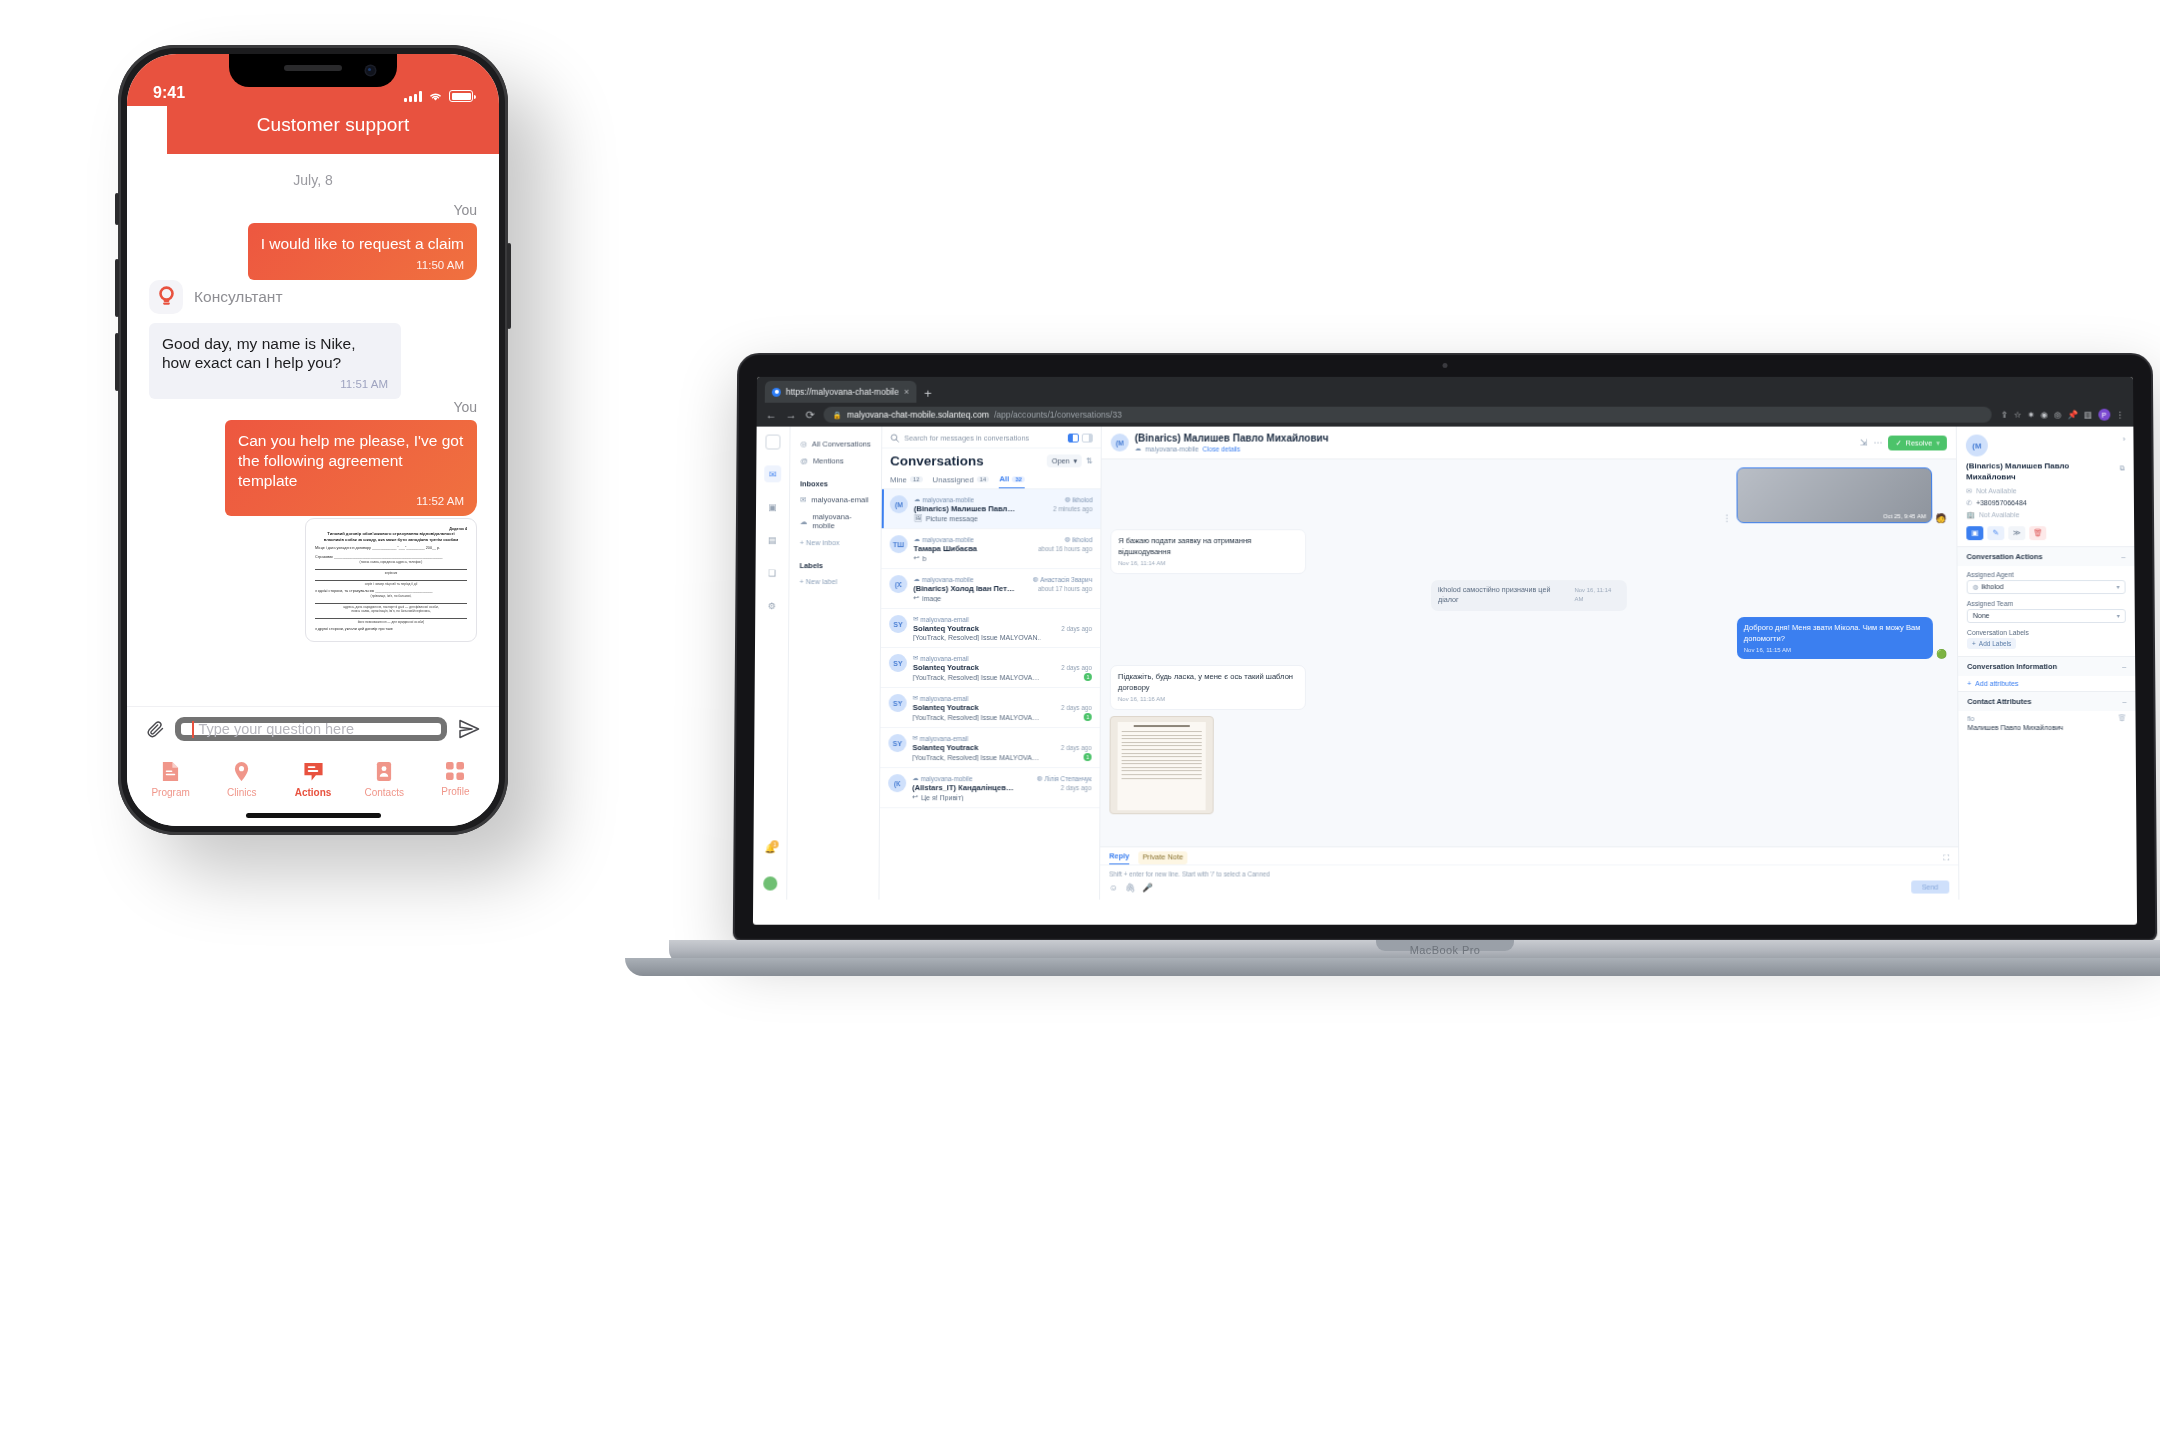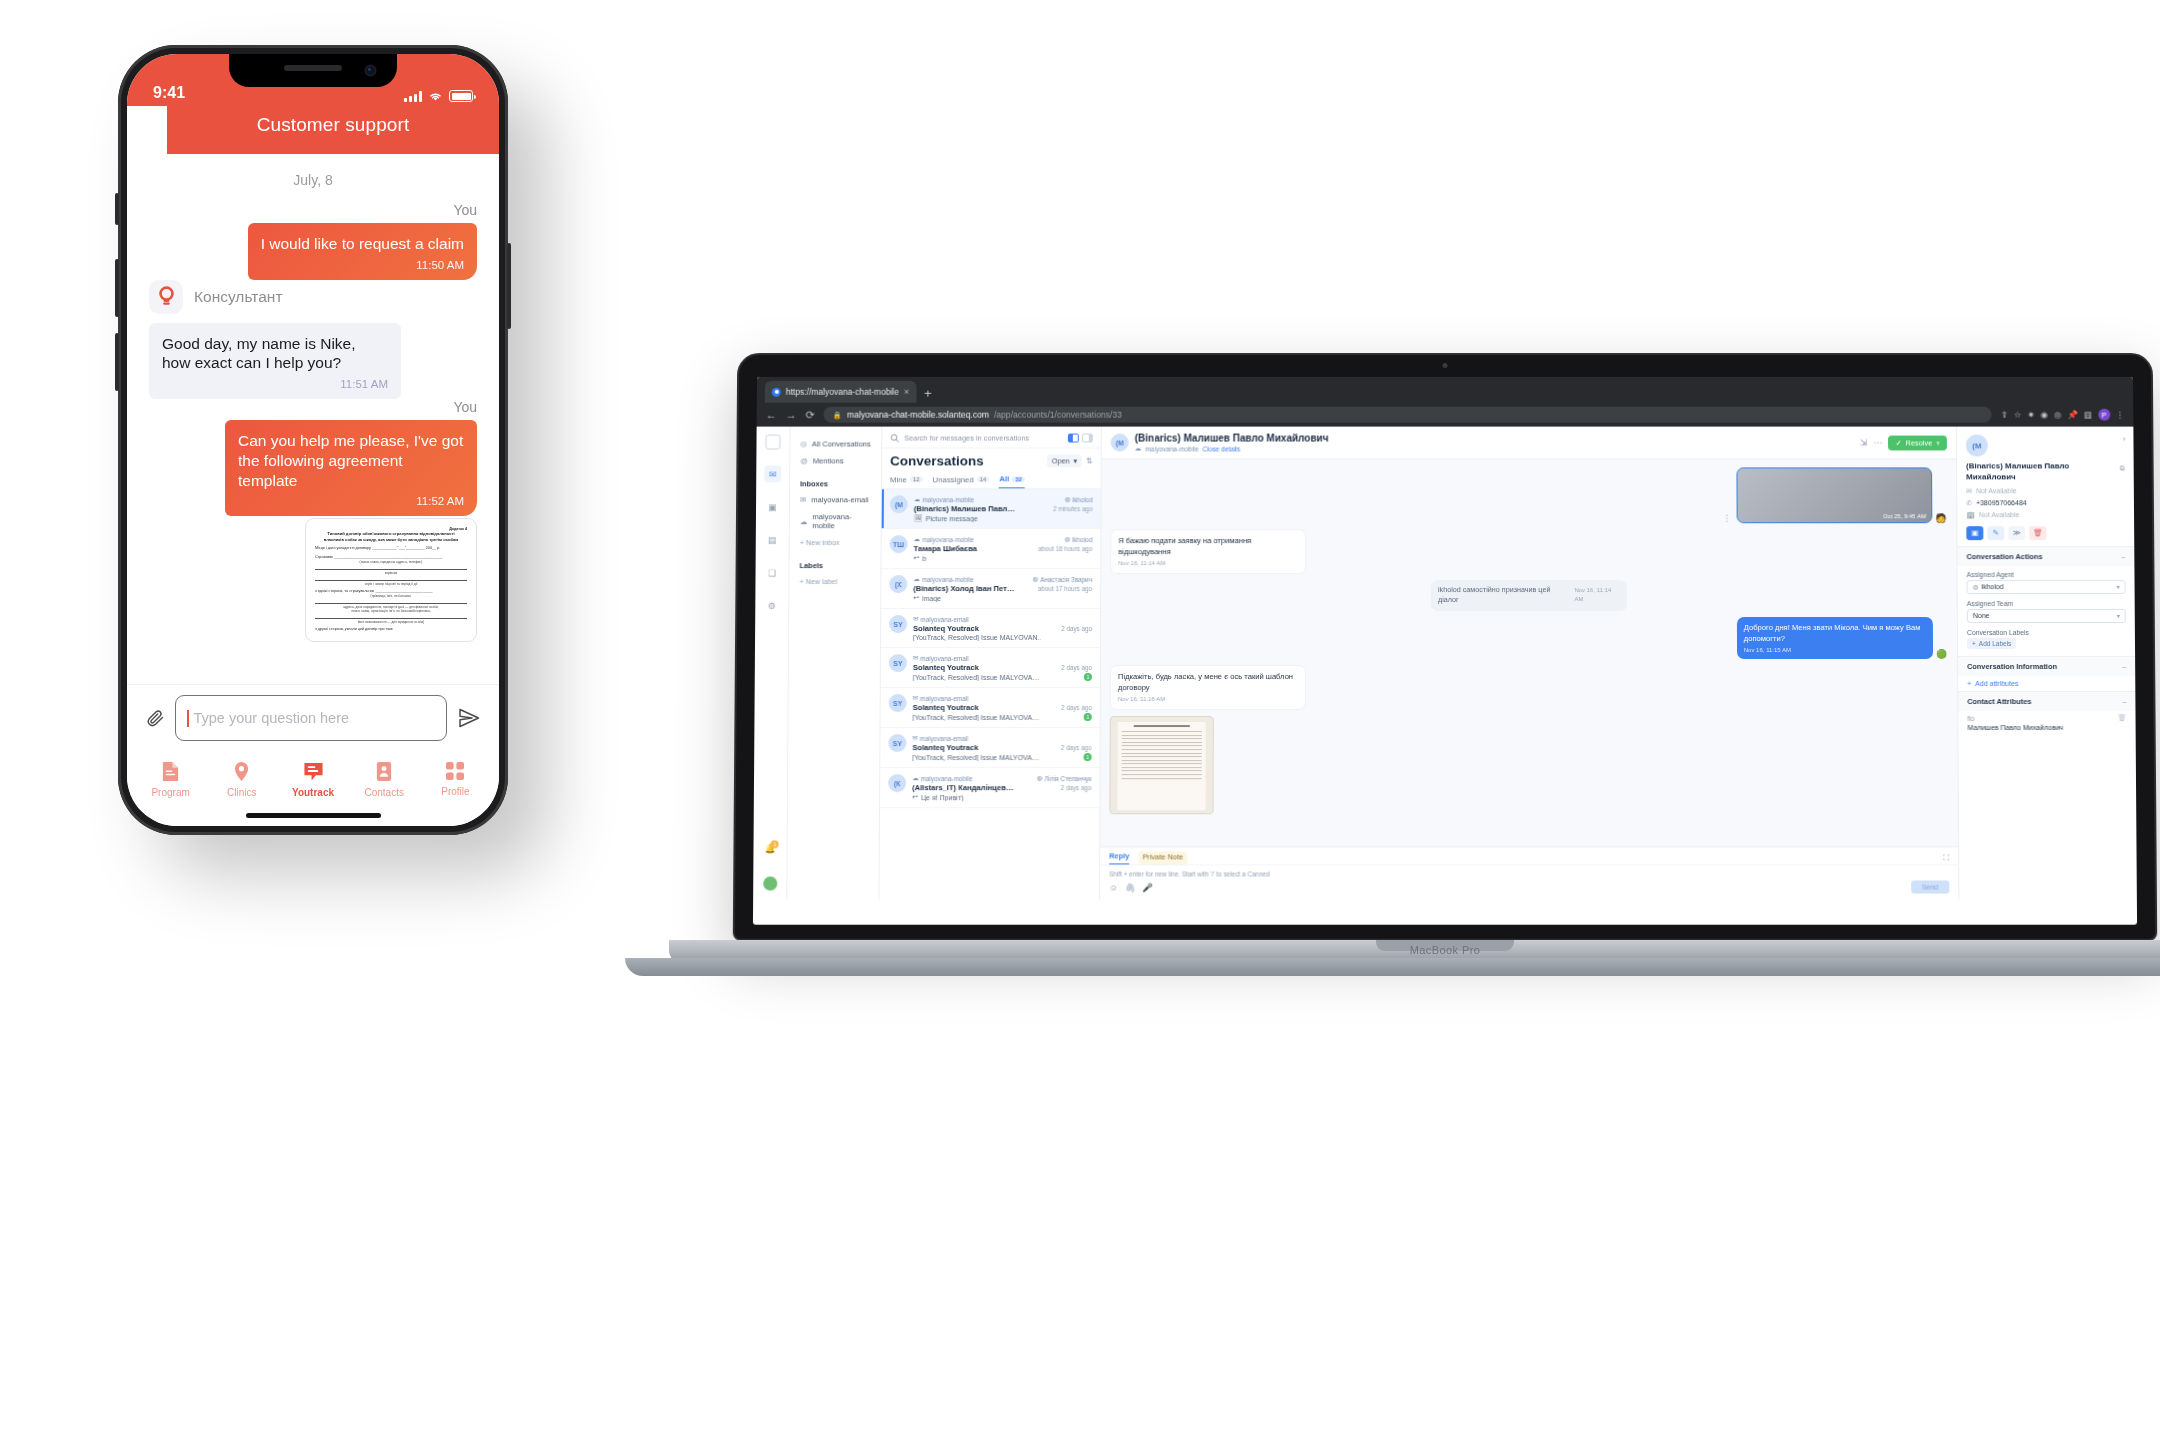--- a/index.html
+++ b/index.html
@@ -73,21 +73,21 @@
   .doc-card { width: 172px; background:#fff; border:1px solid #e3e3e8; border-radius: 9px;
     margin-top: 2px; padding: 8px 9px; overflow:hidden; align-self:flex-end; }
   .doc-card .dh { font-size:4.1px; font-weight:bold; text-align:center; color:#222; line-height:1.5; }
   .doc-card .dr { font-size:3.7px; color:#2a2a2a; margin-top:3px; line-height:1.45; }
   .doc-card .dl { border-bottom:.5px solid #555; height:5px; margin:1px 0; }
   .doc-card .dc { font-size:3.2px; text-align:center; color:#444; }
   .doc-card .dnum { font-size:3.6px; text-align:right; color:#222; font-weight:bold; }
 
   .composer { display:flex; align-items:center; gap:10px; padding: 10px 18px;
     background:#fff; border-top: 1px solid #f0f0f3; }
-  .comp-input { flex:1; height: 46px; border:1px solid #737373; border-radius: 9px;
+  .comp-input { flex:1; height: 24px; border:6px solid #737373; border-radius: 9px;
     display:flex; align-items:center; padding: 0 11px; color:#b6b6bd; font-size:14.5px; position:relative; }
   .caret { width:1.5px; height:17px; background:#E8523F; margin-right:5px; }
 
   .tabbar { display:flex; background:#fff; padding: 10px 8px 6px; }
   .tab { flex:1; display:flex; flex-direction:column; align-items:center; gap:5px; }
   .tab .lbl { font-size: 10px; color: #F0968A; }
   .tab.active .lbl { color: #E8523F; font-weight: bold; }
   .home-ind { height: 22px; display:flex; align-items:center; justify-content:center; background:#fff;}
   .home-ind i { width: 135px; height: 5px; background:#111; border-radius:3px; display:block; }
 
@@ -392,21 +392,21 @@
           <circle cx="9" cy="8" r="2.7" fill="#fff"></circle>
         </svg>
         <span class="lbl">Clinics</span>
       </div>
       <div class="tab active">
         <svg width="21" height="21" viewBox="0 0 22 22">
           <path d="M1.5 2h19v13h-7l-4.5 5.5V15h-7.5Z" fill="#E8523F"></path>
           <rect x="5" y="5.4" width="8" height="2" rx="1" fill="#fff"></rect>
           <rect x="5" y="9.4" width="11" height="2" rx="1" fill="#fff"></rect>
         </svg>
-        <span class="lbl">Youtrack</span>
+        <span class="lbl">Actions</span>
       </div>
       <div class="tab">
         <svg width="18" height="21" viewBox="0 0 19 22">
           <rect x="2" y="1" width="15" height="20" rx="2.4" fill="#F0968A"></rect>
           <circle cx="9.5" cy="8" r="2.6" fill="#fff"></circle>
           <path d="M5 16.5c0-2.4 2-4 4.5-4s4.5 1.6 4.5 4Z" fill="#fff"></path>
         </svg>
         <span class="lbl">Contacts</span>
       </div>
       <div class="tab">

